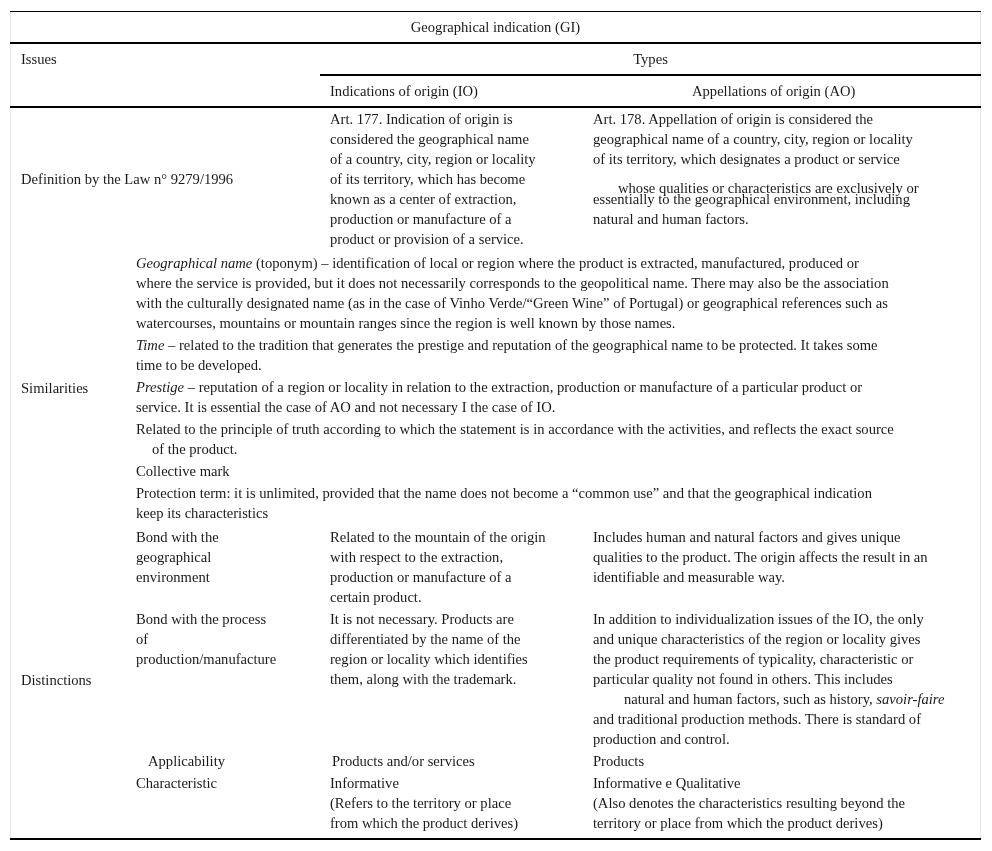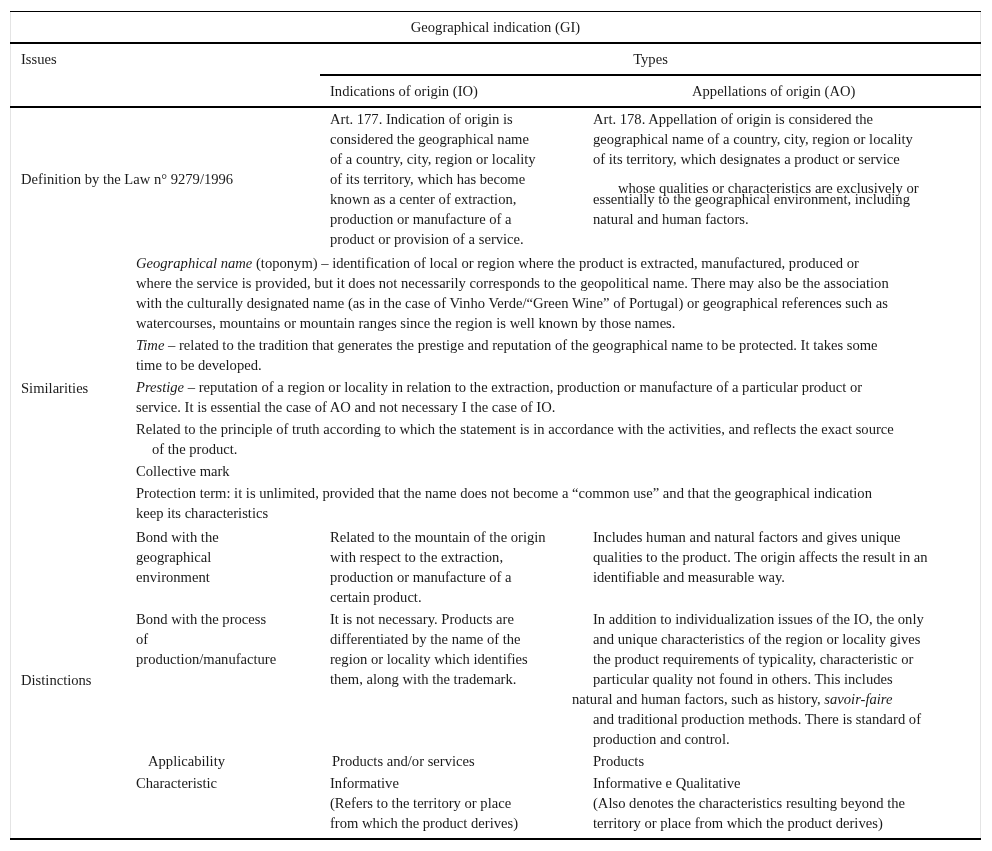--- a/index.html
+++ b/index.html
@@ -95,21 +95,21 @@
   <div class="t" style="left:136px;top:629px;">of</div>
   <div class="t" style="left:136px;top:649px;">production/manufacture</div>
   <div class="t" style="left:330px;top:609px;">It is not necessary. Products are</div>
   <div class="t" style="left:330px;top:629px;">differentiated by the name of the</div>
   <div class="t" style="left:330px;top:649px;">region or locality which identifies</div>
   <div class="t" style="left:330px;top:669px;">them, along with the trademark.</div>
   <div class="t" style="left:593px;top:609px;">In addition to individualization issues of the IO, the only</div>
   <div class="t" style="left:593px;top:629px;">and unique characteristics of the region or locality gives</div>
   <div class="t" style="left:593px;top:649px;">the product requirements of typicality, characteristic or</div>
   <div class="t" style="left:593px;top:669px;">particular quality not found in others. This includes</div>
-  <div class="t" style="left:572px;top:689px;text-align:center;"><span>natural and human factors, such as history, </span><i>savoir-faire</i></div>
+  <div class="t" style="left:624px;top:689px;text-align:center;"><span>natural and human factors, such as history, </span><i>savoir-faire</i></div>
   <div class="t" style="left:593px;top:709px;">and traditional production methods. There is standard of</div>
   <div class="t" style="left:593px;top:729px;">production and control.</div>
 </div>
 
 <div>
   <div class="t" style="left:148px;top:751px;">Applicability</div>
   <div class="t" style="left:332px;top:751px;">Products and/or services</div>
   <div class="t" style="left:593px;top:751px;">Products</div>
 </div>
 

